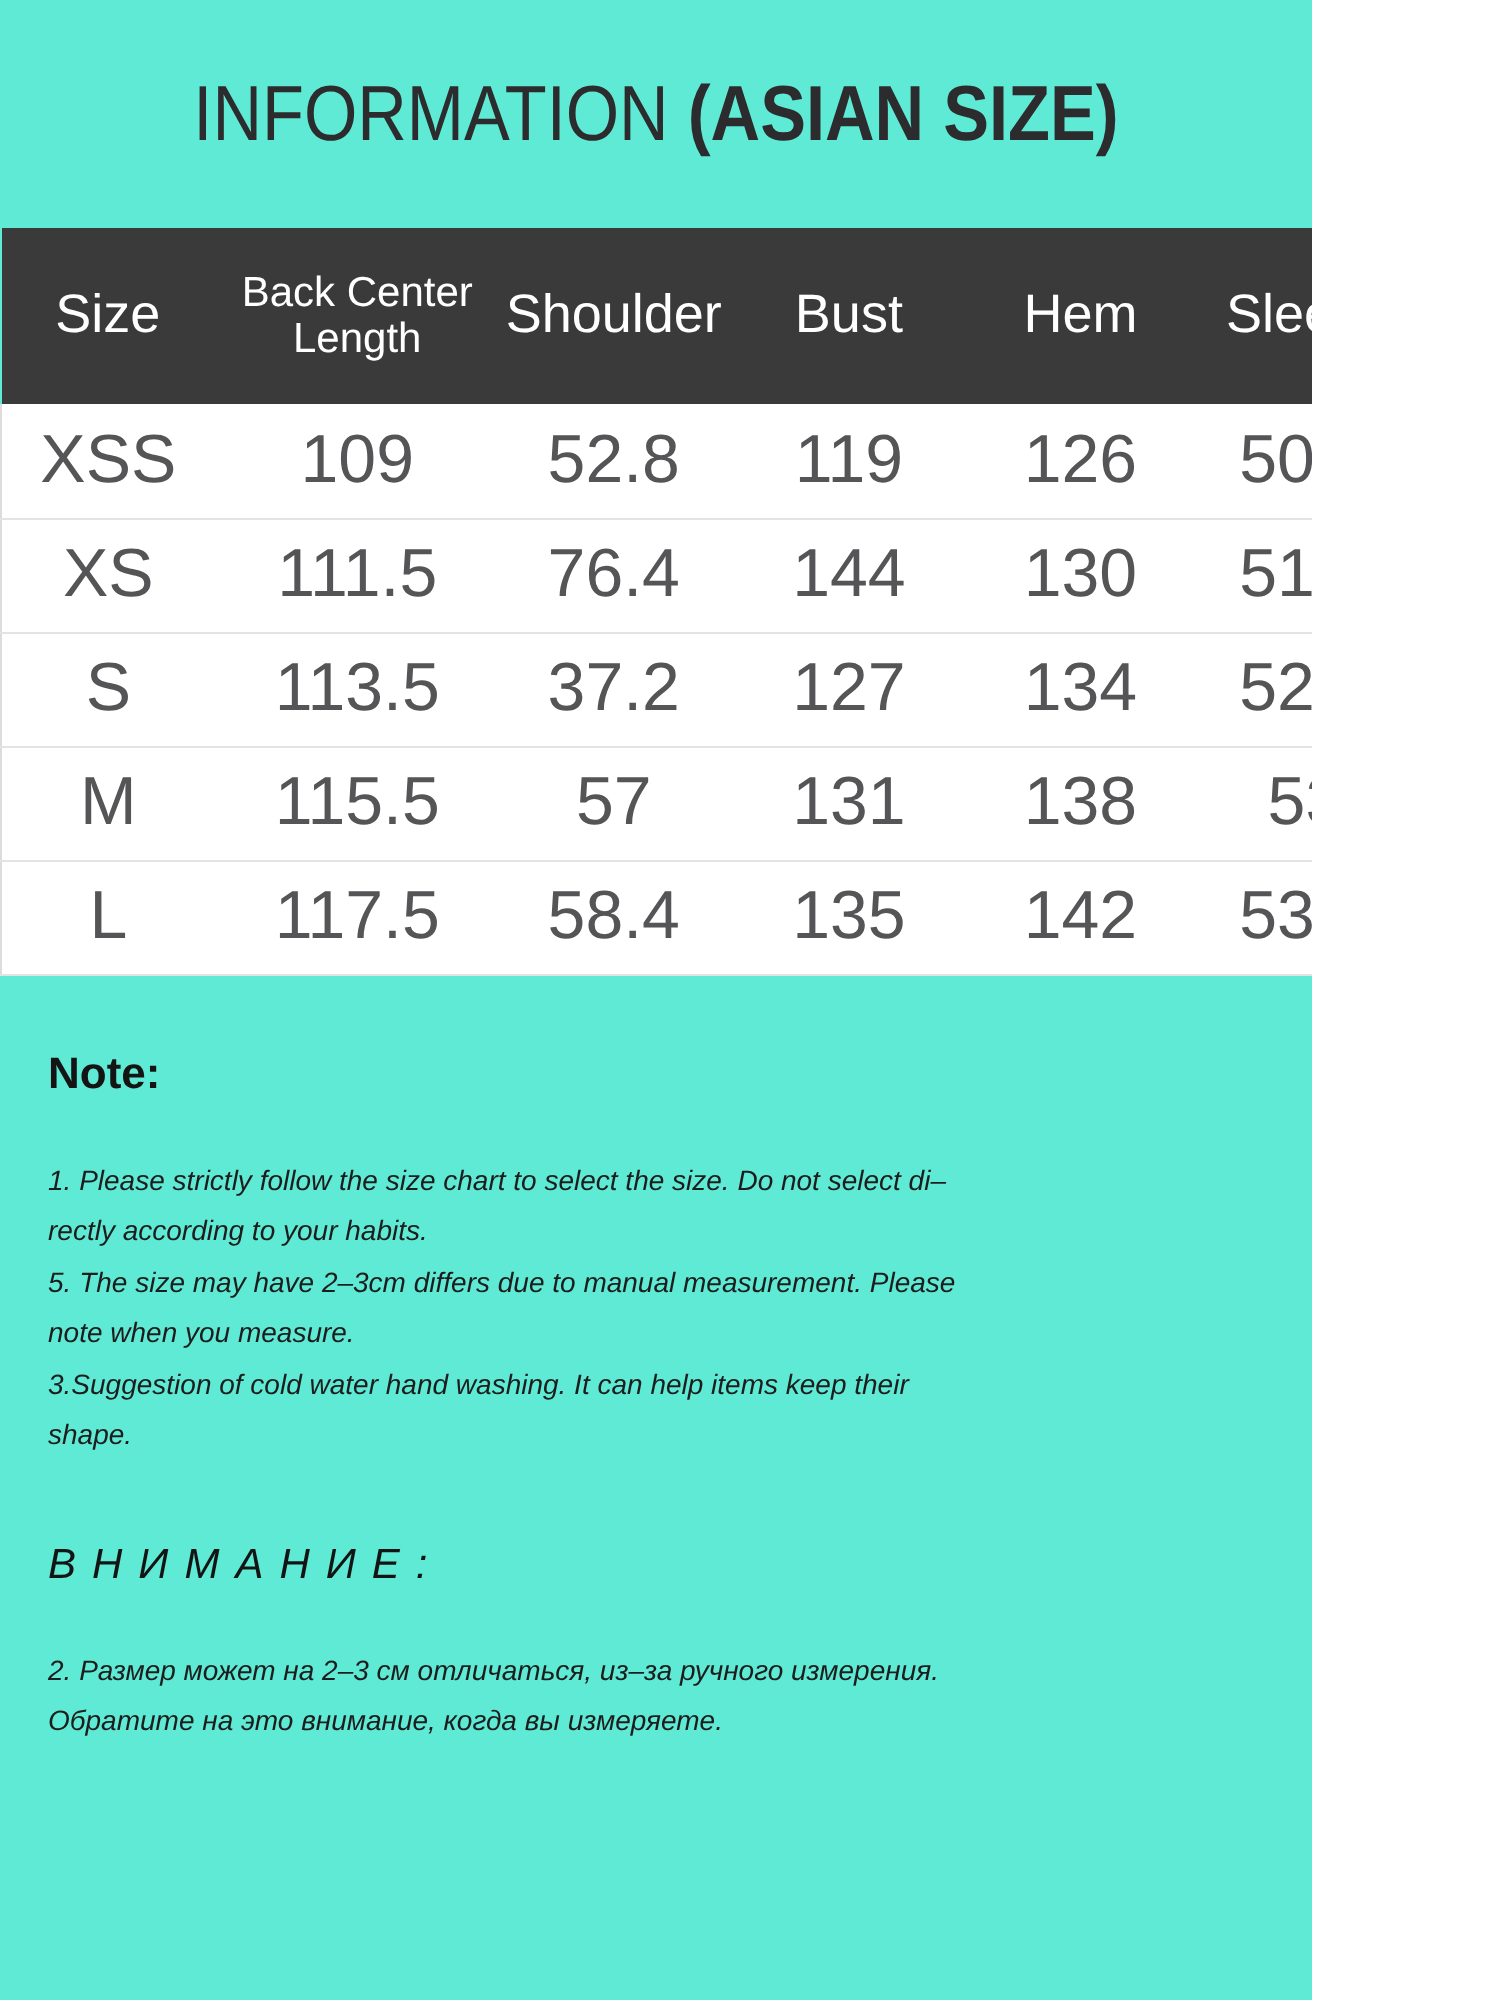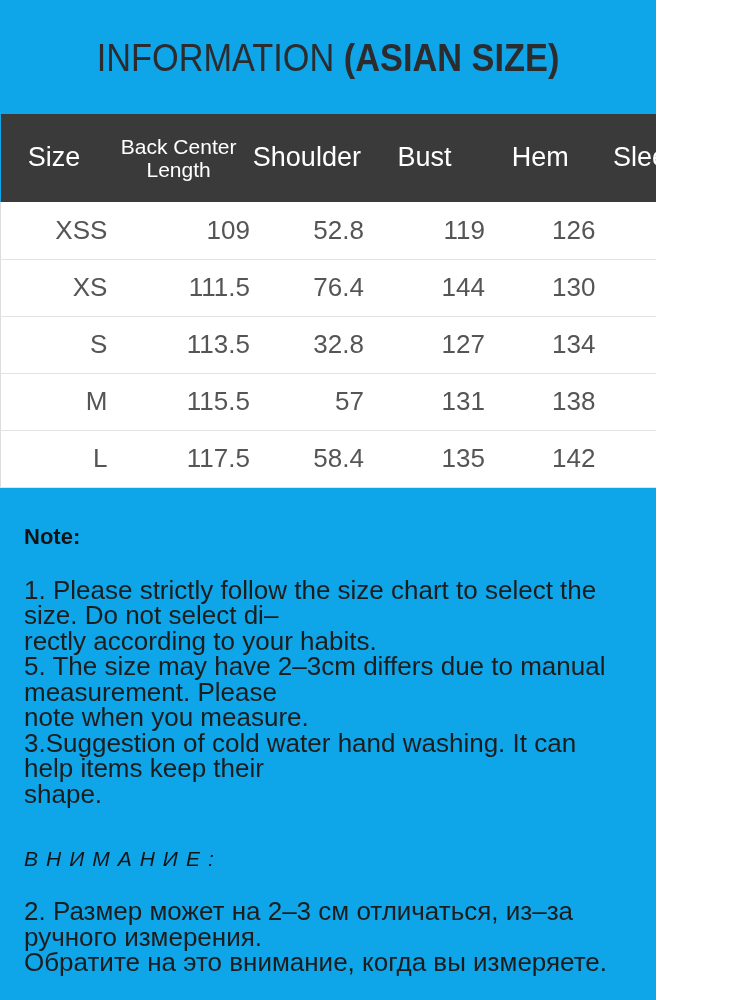--- a/index.html
+++ b/index.html
@@ -4,21 +4,21 @@
 <style>
   * { margin: 0; padding: 0; box-sizing: border-box; }
   html, body {
     width: 750px;
     background: #ffffff;
     font-family: "Liberation Sans", sans-serif;
   }
   .page {
     width: 656px;
     height: 1000px;
-    background: #0ea5e9;
+    background: #5eead4;
     overflow: hidden;
   }
 
   
   .title {
     margin-top: 36px;
     text-align: center;
     font-size: 39px;
     color: #2c2c2e;
     white-space: nowrap;
@@ -43,23 +43,23 @@
     font-size: 27px;
     font-weight: 400;
     text-align: center;
     vertical-align: middle;
     white-space: pre-line;
     line-height: 1.1;
   }
   .size-table thead th.small-head { font-size: 21px; }
   .size-table tbody td {
     height: 57px;
-    text-align: right;
+    text-align: center;
     vertical-align: middle;
-    font-size: 26px;
+    font-size: 34px;
     color: #555557;
     border-bottom: 1px solid #e3e3e3;
     background: #ffffff;
   }
   .size-table tbody tr td:first-child { border-left: 1px solid #dcdcdc; }
   .size-table tbody tr td:last-child  { border-right: 6px solid #d946ef; }
 
   col.c1 { width: 15%; }
   col.c2 { width: 20%; }
   col.c3 { width: 16%; }
@@ -70,24 +70,25 @@
   
   .text-block { padding: 0 24px; }
   .note-heading {
     margin-top: 36px;
     font-size: 22px;
     font-weight: 700;
     color: #141414;
   }
   .note-body { margin-top: 28px; }
   .note-item {
-    font-size: 26px;
+    font-size: 14px;
     line-height: 25.5px;
     color: #1d1d1d;
     white-space: pre-line;
+    font-style: italic;
   }
 
   .attention-heading {
     margin-top: 40px;
     font-size: 21px;
     font-weight: 400;
     color: #141414;
     letter-spacing: 8px;
     font-style: italic;
   }
@@ -135,21 +136,21 @@
           <td>XS</td>
           <td>111.5</td>
           <td>76.4</td>
           <td>144</td>
           <td>130</td>
           <td>51.4</td>
         </tr>
         <tr>
           <td>S</td>
           <td>113.5</td>
-          <td>32.8</td>
+          <td>37.2</td>
           <td>127</td>
           <td>134</td>
           <td>52.2</td>
         </tr>
         <tr>
           <td>M</td>
           <td>115.5</td>
           <td>57</td>
           <td>131</td>
           <td>138</td>

